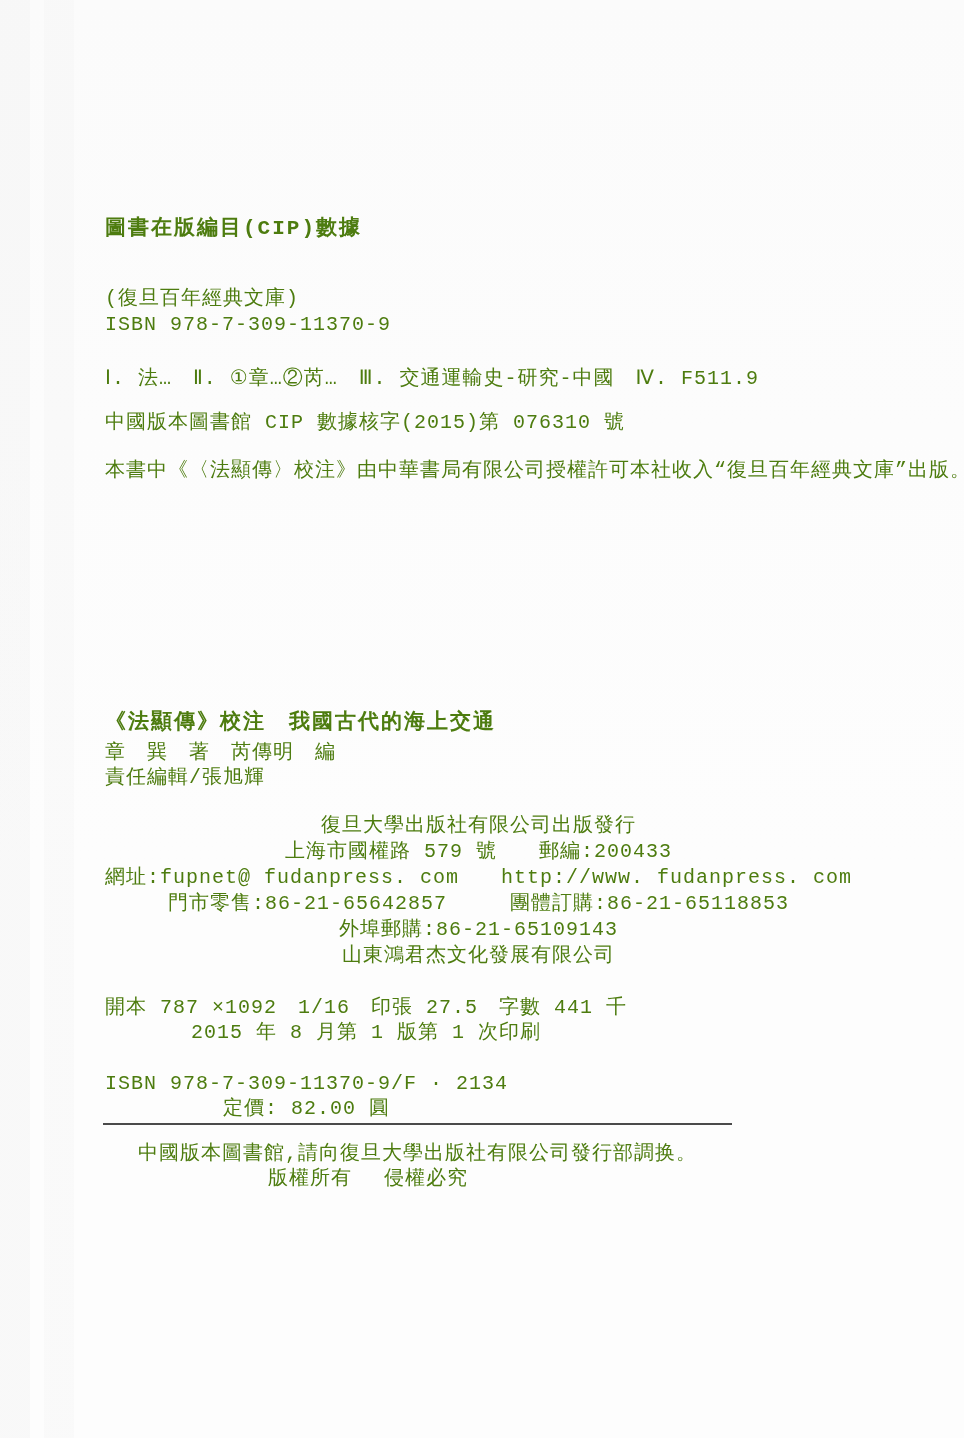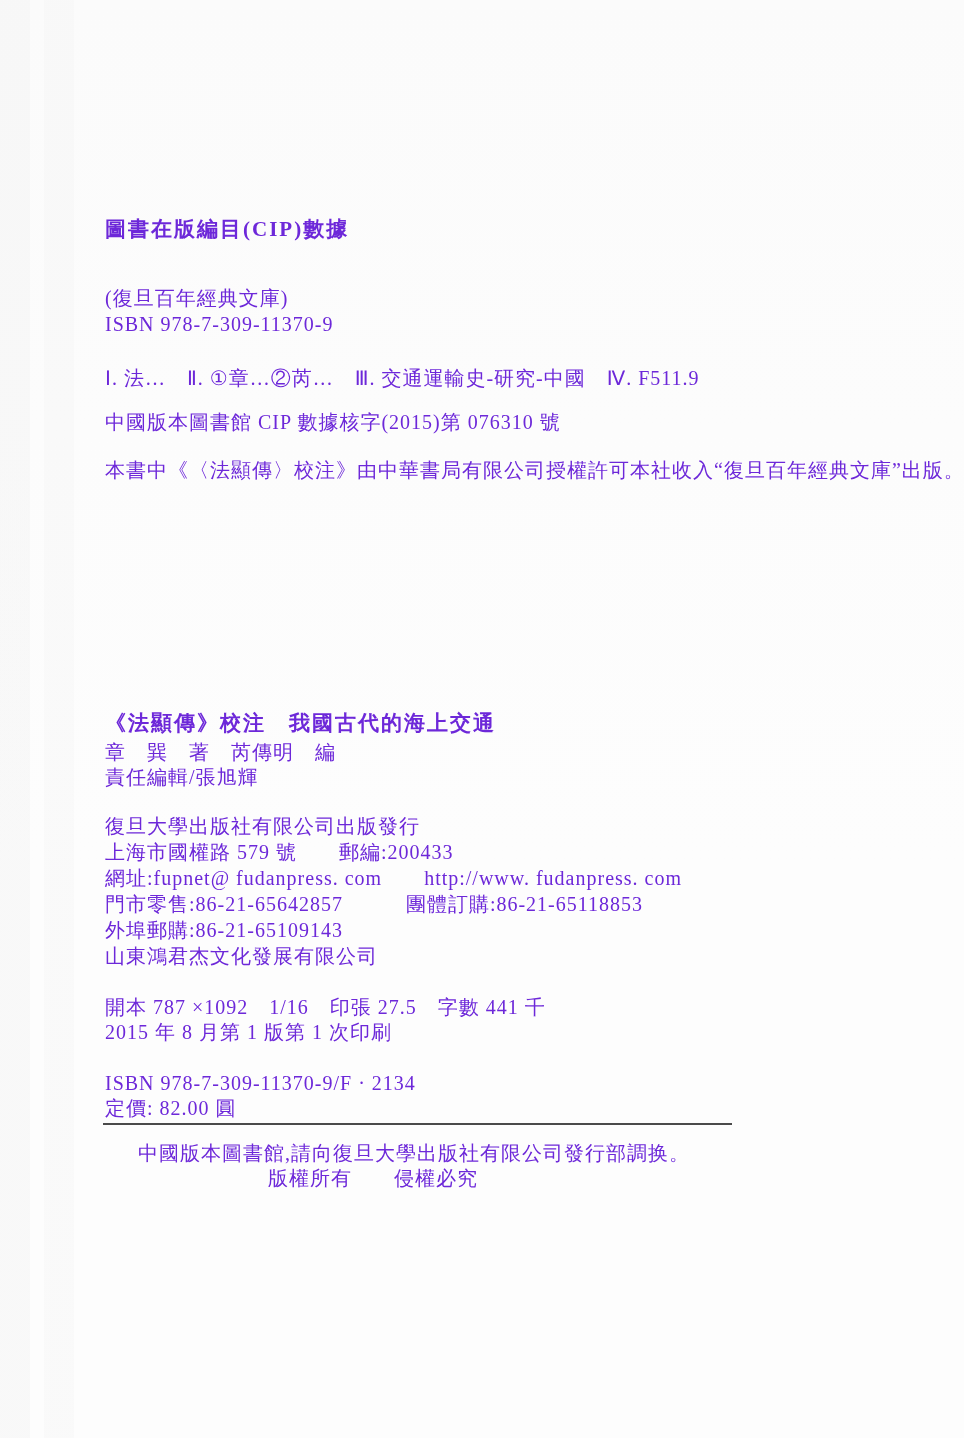--- a/index.html
+++ b/index.html
@@ -5,22 +5,22 @@
   * { margin: 0; padding: 0; box-sizing: border-box; }
   html, body {
     width: 964px;
     background: #ffffff;
   }
   .page {
     position: relative;
     width: 964px;
     height: 1438px;
     background: #fdfdfd;
-    font-family: Liberation Serif, serif;
-    color: #6d28d9;
+    font-family: Liberation Mono, monospace;
+    color: #4d7c0f;
     overflow: hidden;
   }
   
   .page::before {
     content: "";
     position: absolute;
     inset: 0;
     background:
       linear-gradient(90deg, rgba(240,240,240,.35) 0 30px, rgba(255,255,255,0) 30px 44px, rgba(242,242,242,.3) 44px 74px, rgba(255,255,255,0) 74px),
       linear-gradient(180deg, rgba(248,248,248,.4), rgba(253,253,253,0) 60%);
@@ -35,33 +35,34 @@
     line-height: 1.25;
   }
   .bold { font-weight: bold; }
   .heading { font-size: 21px; letter-spacing: 2px; }
   .block {
     position: absolute;
     left: 105px;
     font-size: 20px;
     letter-spacing: 1px;
     white-space: nowrap;
+    text-align: center;
   }
   .block > div { line-height: 26px; }
   .rule {
     position: absolute;
     left: 103px;
     top: 1123px;
     width: 629px;
     height: 2px;
     background: #4a4a4a;
   }
   .notice-line2 {
     display: inline-flex;
-    gap: 42px;
+    gap: 32px;
   }
 </style>
 </head>
 <body>
 
 <div class="page">
 
   <div class="line heading bold" style="top:216px">圖書在版編目(CIP)數據</div>
 
   <div class="line" style="top:286px">(復旦百年經典文庫)</div>

